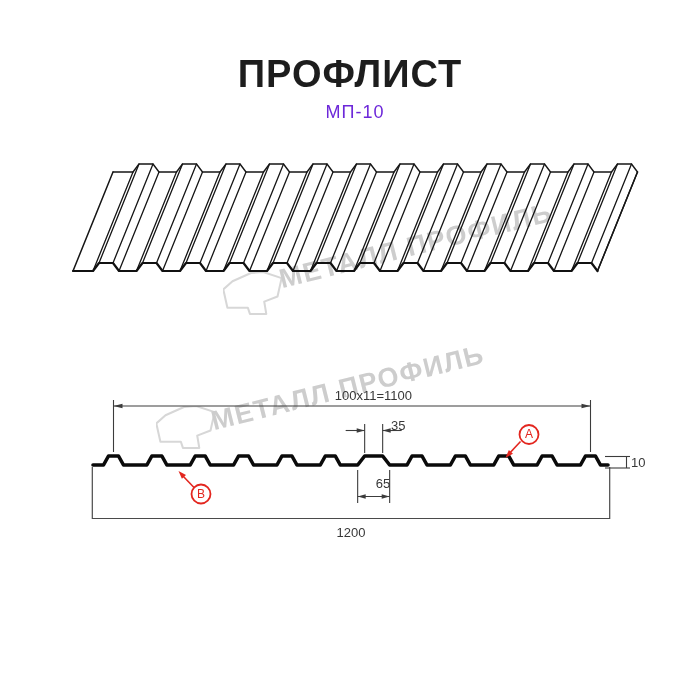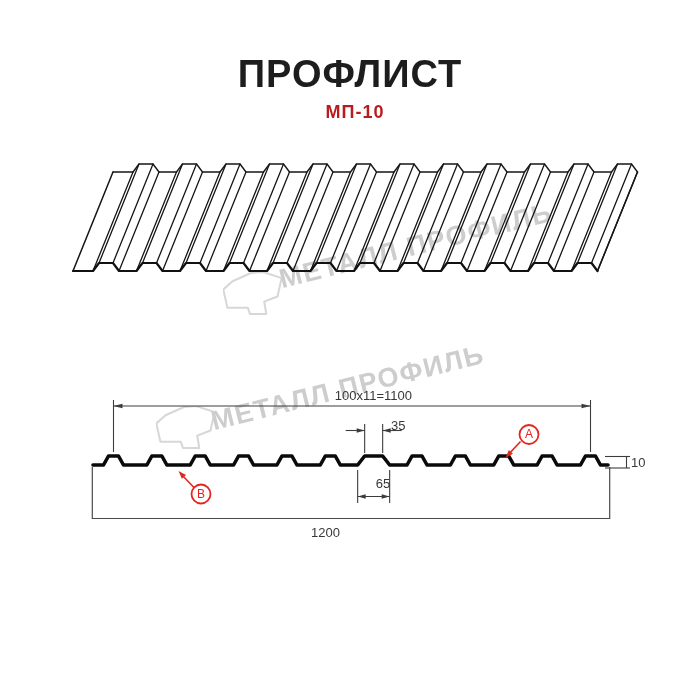--- a/index.html
+++ b/index.html
@@ -1,39 +1,39 @@
 <!DOCTYPE html>
 <html><head>
 <meta charset="utf-8">
 <style>
   html,body{margin:0;padding:0;background:#fff;}
   .page{position:relative;width:700px;height:700px;background:#ffffff;overflow:hidden;
         font-family:"Liberation Sans",sans-serif;border-radius:6px;}
   
   .hdr{position:absolute;top:0;left:0;width:700px;text-align:center;z-index:5;}
   .hdr h1{margin:55px 0 0 0;font-size:38px;font-weight:bold;letter-spacing:1px;color:#1d1d1d;line-height:1.05;}
-  .hdr .sub{margin-top:7px;font-size:18px;font-weight:bold;letter-spacing:1px;color:#b91c1c;padding-left:10px;}
+  .hdr .sub{margin-top:7px;font-size:18px;font-weight:normal;letter-spacing:1px;color:#6d28d9;padding-left:10px;}
   
   .wm-logo{position:absolute;z-index:1;}
   .wm-text{position:absolute;z-index:1;font-size:27px;font-weight:bold;letter-spacing:1.5px;
            color:#cdcdcd;white-space:nowrap;line-height:34px;height:34px;
            transform:rotate(-14deg);transform-origin:0 100%;}
   #wm1-text{left:284px;top:262px;}
   #wm2-text{left:216px;top:404px;}
   #wm1-logo{left:223px;top:272px;}
   #wm2-logo{left:156px;top:406px;}
   
   #art{position:absolute;left:0;top:0;z-index:2;}
   
   .dim{position:absolute;z-index:3;font-size:13px;color:#383838;line-height:1;white-space:nowrap;}
   #dim-1100{left:292px;top:389px;width:120px;text-align:right;}
   #dim-35{left:391px;top:419px;}
   #dim-65{left:358px;top:477px;width:50px;text-align:center;}
   #dim-10{left:631px;top:456px;}
-  #dim-1200{left:311px;top:526px;width:80px;}
+  #dim-1200{left:311px;top:526px;width:80px;text-align:center;}
   
   .marker{position:absolute;z-index:3;font-size:12px;font-weight:normal;color:#e3261f;
           width:20px;text-align:center;line-height:13px;}
   #marker-a{left:519px;top:428px;}
   #marker-b{left:191px;top:488px;}
   
   .note{position:absolute;left:0;top:611px;width:700px;text-align:center;z-index:5;
         font-size:19px;font-weight:bold;letter-spacing:0.4px;color:#2c2c2c;}
 </style>
 </head>

